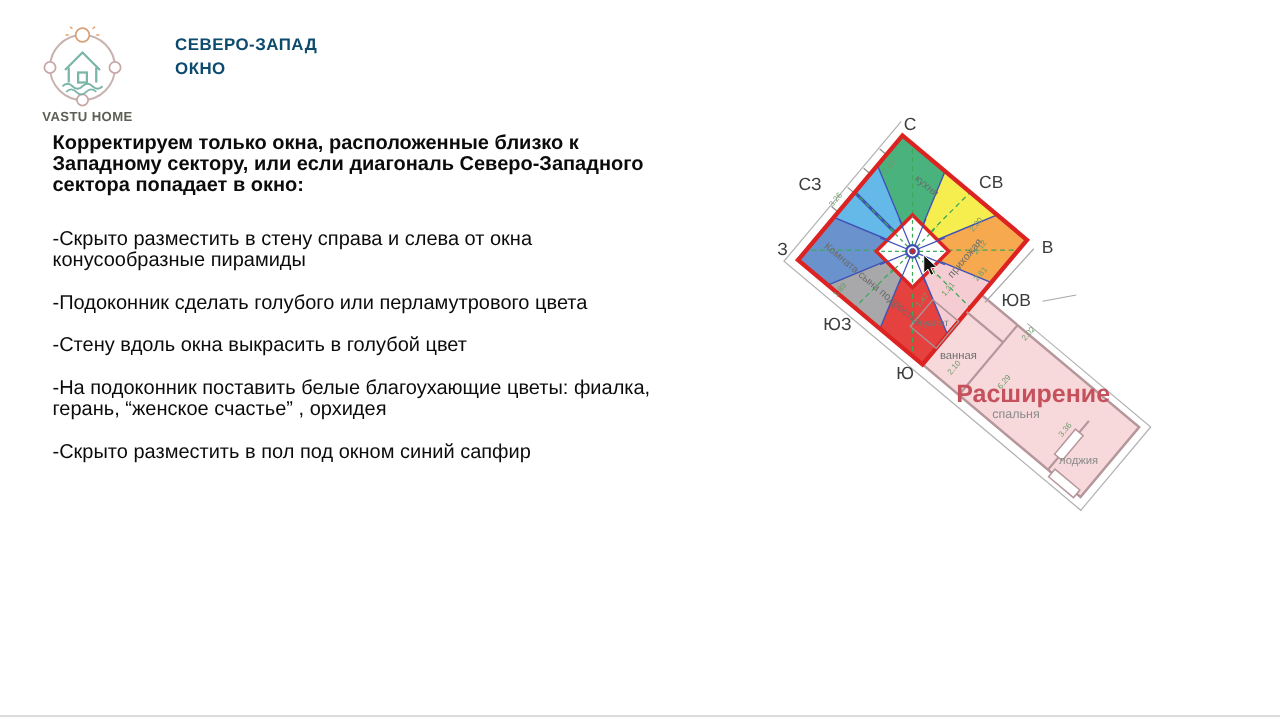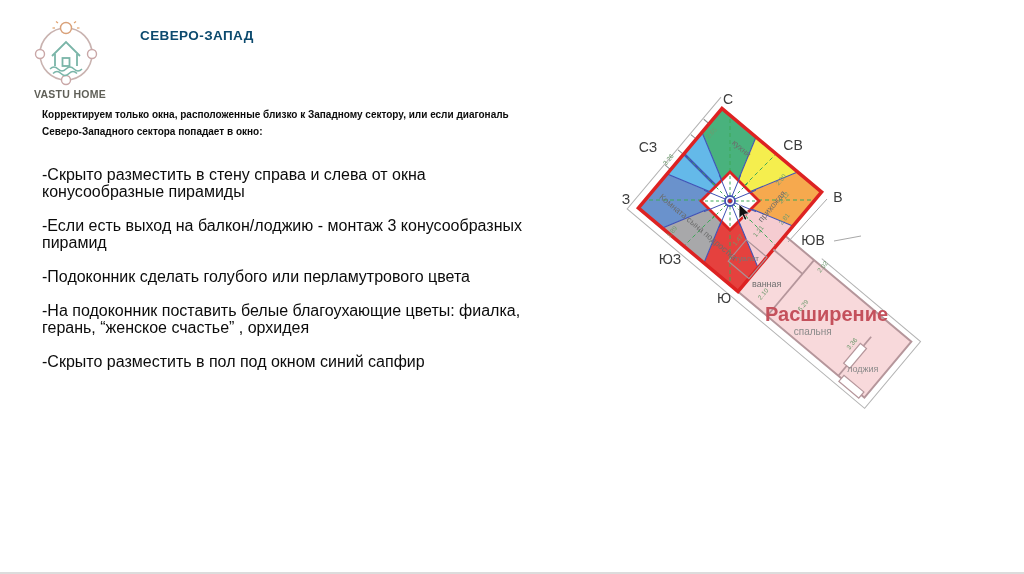--- a/index.html
+++ b/index.html
@@ -5,21 +5,21 @@
   html,body{margin:0;padding:0;background:#fff;}
   #slide{position:relative;width:1024px;height:574px;background:#ffffff;overflow:hidden;
          font-family:"Liberation Sans",sans-serif;}
   #slide .bottom-rule{position:absolute;left:0;right:0;bottom:0;height:2px;background:#dcdcdc;}
   .logo-wrap{position:absolute;left:28px;top:20px;width:76px;height:90px;}
   .brand{position:absolute;left:4px;top:68px;width:76px;text-align:center;
          font-size:10.5px;font-weight:bold;color:#5f5f57;letter-spacing:0.3px;}
   .title{position:absolute;left:140px;top:26px;font-size:13.5px;font-weight:bold;
          color:#0c4a6e;line-height:19px;letter-spacing:0.4px;}
   .content{position:absolute;left:42px;top:106px;width:508px;color:#0b0b0b;}
-  .content .intro{font-size:10px;font-weight:bold;line-height:17px;margin:0 0 26px 0;}
+  .content .intro{font-size:16px;font-weight:bold;line-height:17px;margin:0 0 26px 0;}
   .content .item{font-size:16px;font-weight:normal;line-height:17px;margin:0 0 17px 0;}
   .plan-svg{position:absolute;left:0;top:0;}
   svg text{font-family:"Liberation Sans",sans-serif;}
   .compass-label{font-size:14px;fill:#3c3c3c;}
   .room-small{font-size:8.5px;fill:#6b6b6b;}
   .dim{font-size:6.5px;fill:#6f9a6f;}
 </style>
 </head>
 <body>
 
@@ -51,27 +51,28 @@
       <g fill="none" stroke="#7ab5a8" stroke-width="1.5">
         <path d="M22,49 q4,-4 8,0 q4,4 8,0 q4,-4 8,0 q4,4 8,0"></path>
         <path d="M25,53.5 q4,-4 8,0 q4,4 8,0 q4,-4 8,0"></path>
       </g>
     </svg>
     <div class="brand">VASTU HOME</div>
   </div>
 
   <div class="title">
     <div>СЕВЕРО-ЗАПАД</div>
+    <div>ОКНО</div>
   </div>
 
   <div class="content">
     <p class="intro">Корректируем только окна, расположенные близко к Западному сектору, или если диагональ Северо-Западного сектора попадает в окно:</p>
     <p class="item">-Скрыто разместить в стену справа и слева от окна конусообразные пирамиды</p>
-    <p class="item">-Если есть выход на балкон/лоджию - монтаж 3 конусообразных пирамид</p>
     <p class="item">-Подоконник сделать голубого или перламутрового цвета</p>
+    <p class="item">-Стену вдоль окна выкрасить в голубой цвет</p>
     <p class="item">-На подоконник поставить белые благоухающие цветы: фиалка, герань, “женское счастье” , орхидея</p>
     <p class="item">-Скрыто разместить в пол под окном синий сапфир</p>
   </div>
 
   <svg class="plan-svg" width="1024" height="574" viewBox="0 0 1024 574">
     <defs>
       <clipPath id="bclip">
         <rect x="665" y="135" width="130" height="130" transform="rotate(40 730 200)"></rect>
       </clipPath>
     </defs>

